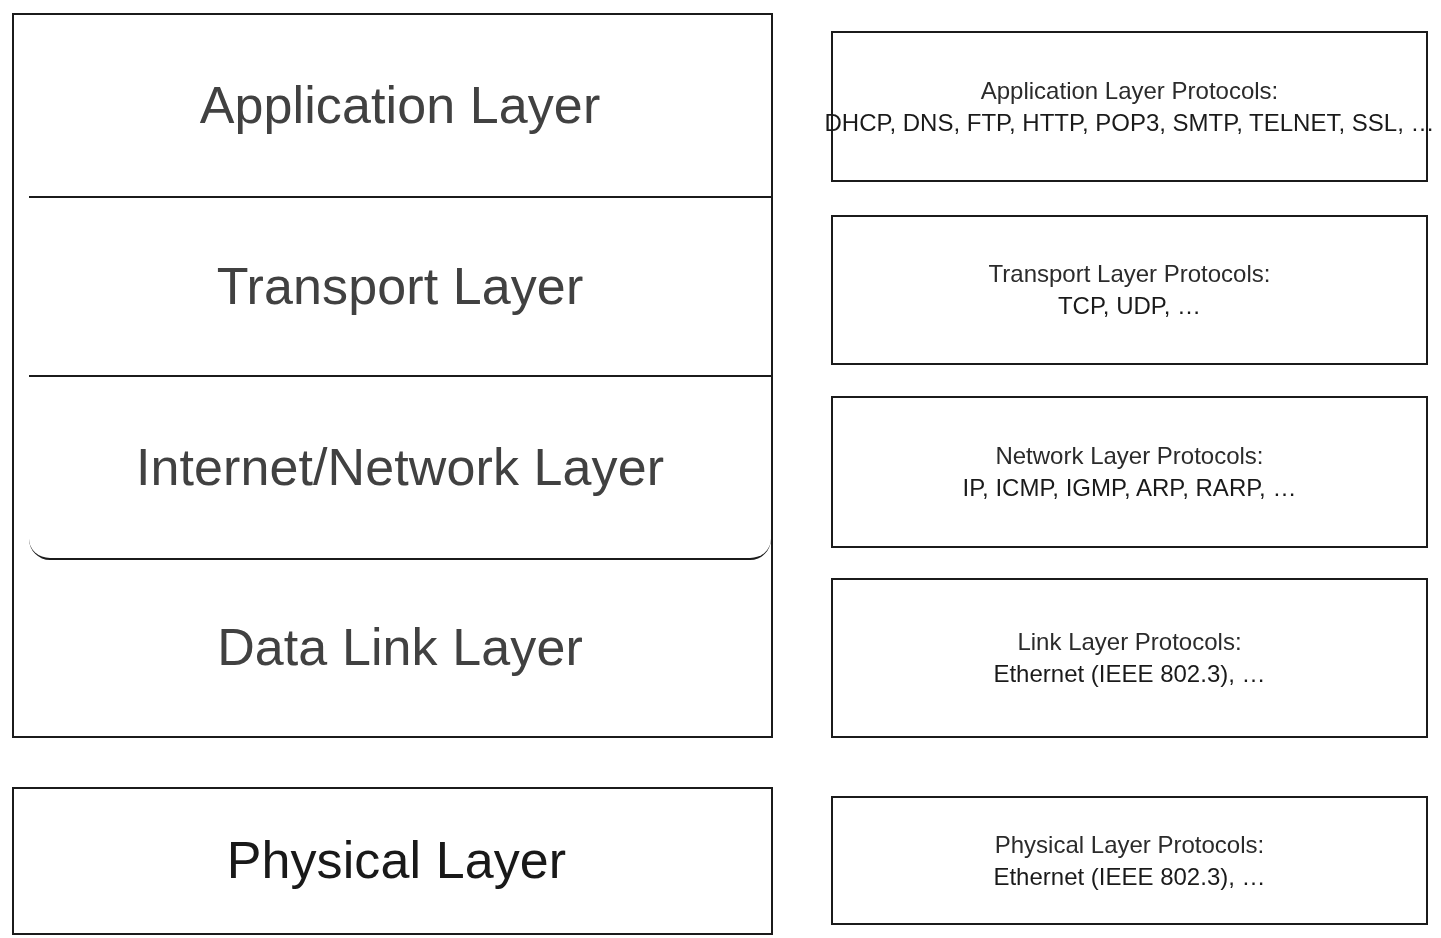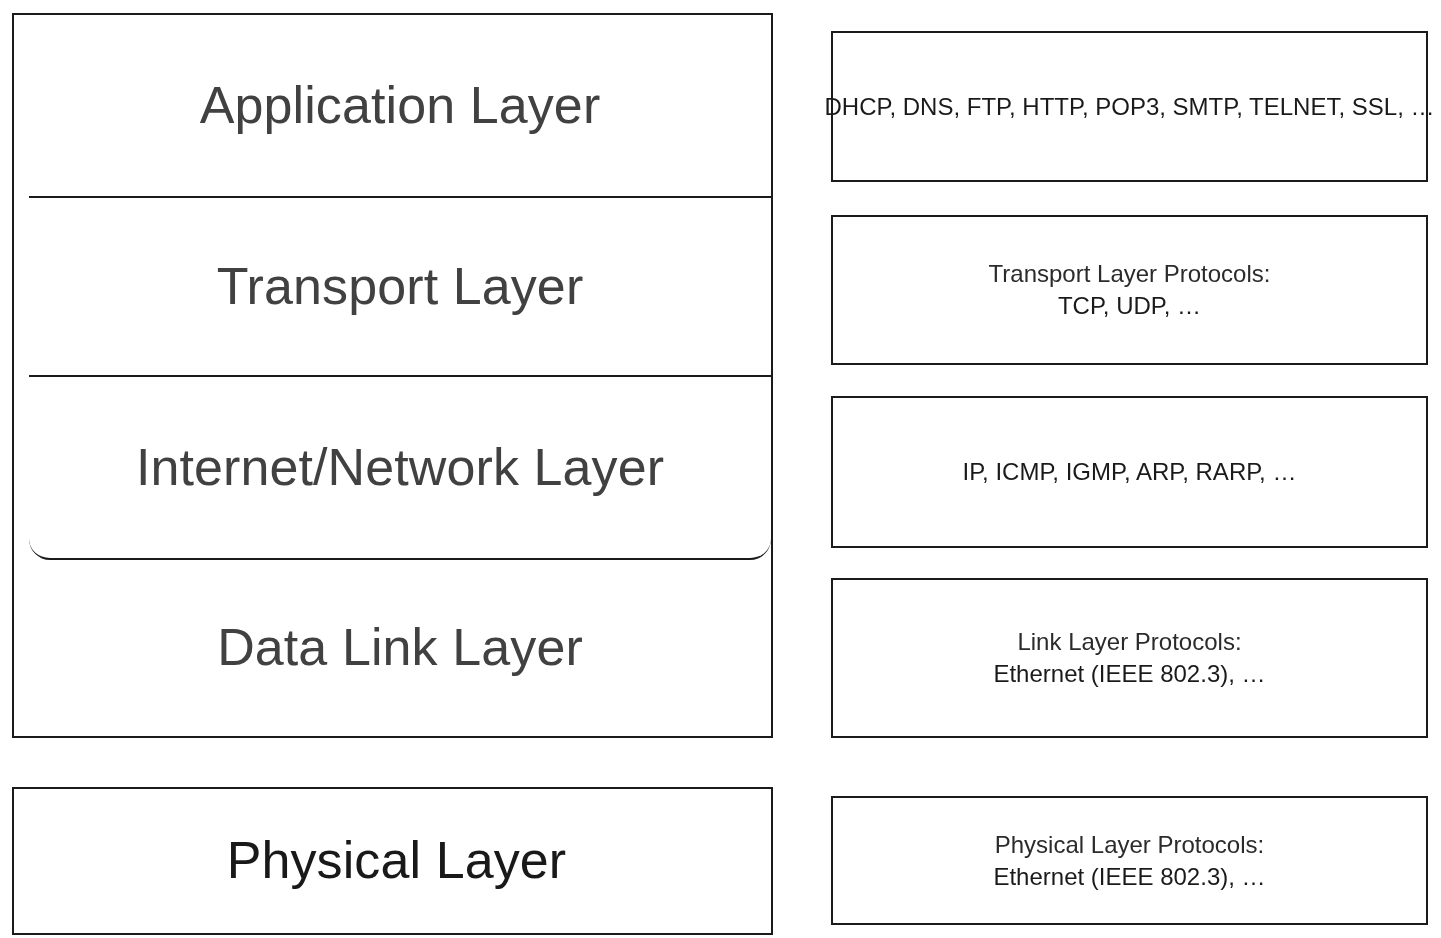--- a/index.html
+++ b/index.html
@@ -117,29 +117,31 @@
     <div class="layer-box" style="height:176px;">
       <span class="layer-label">Data Link Layer</span>
     </div>
   </div>
 
   <div class="layer-standalone" style="top:787px; height:148px;">
     <span class="layer-label">Physical Layer</span>
   </div>
 
   <div class="protocol-box" style="top:31px; height:151px;">
+    <span class="protocol-title">Application Layer Protocols:</span>
     <span class="protocol-list">DHCP, DNS, FTP, HTTP, POP3, SMTP, TELNET, SSL, …</span>
   </div>
 
   <div class="protocol-box" style="top:215px; height:150px;">
     <span class="protocol-title">Transport Layer Protocols:</span>
     <span class="protocol-list">TCP, UDP, …</span>
   </div>
 
   <div class="protocol-box" style="top:396px; height:152px;">
+    <span class="protocol-title">Network Layer Protocols:</span>
     <span class="protocol-list">IP, ICMP, IGMP, ARP, RARP, …</span>
   </div>
 
   <div class="protocol-box" style="top:578px; height:160px;">
     <span class="protocol-title">Link Layer Protocols:</span>
     <span class="protocol-list">Ethernet (IEEE 802.3), …</span>
   </div>
 
   <div class="protocol-box" style="top:796px; height:129px;">
     <span class="protocol-title">Physical Layer Protocols:</span>

